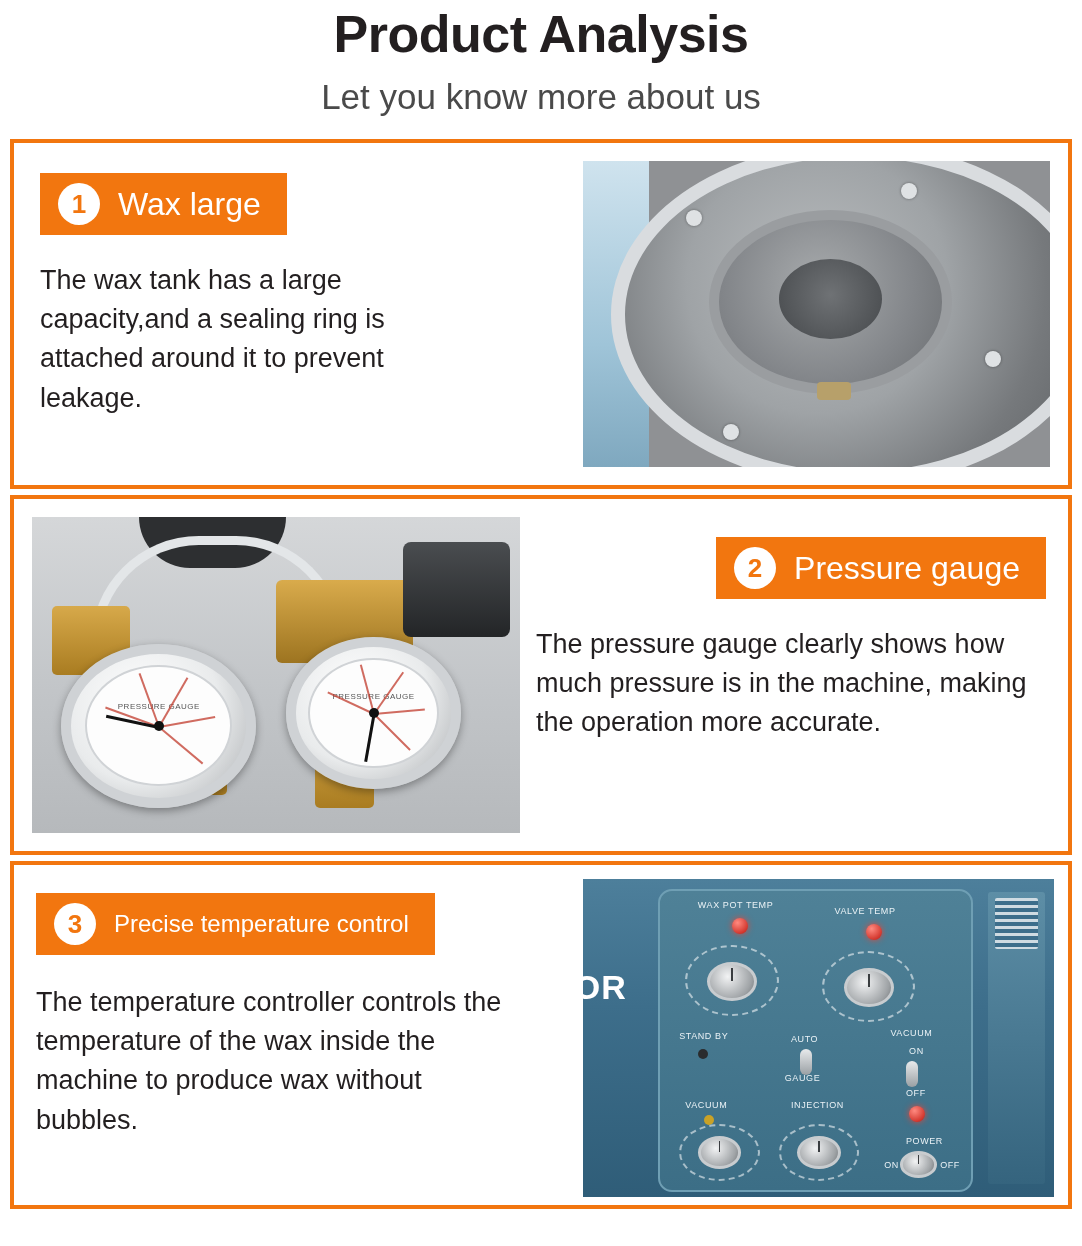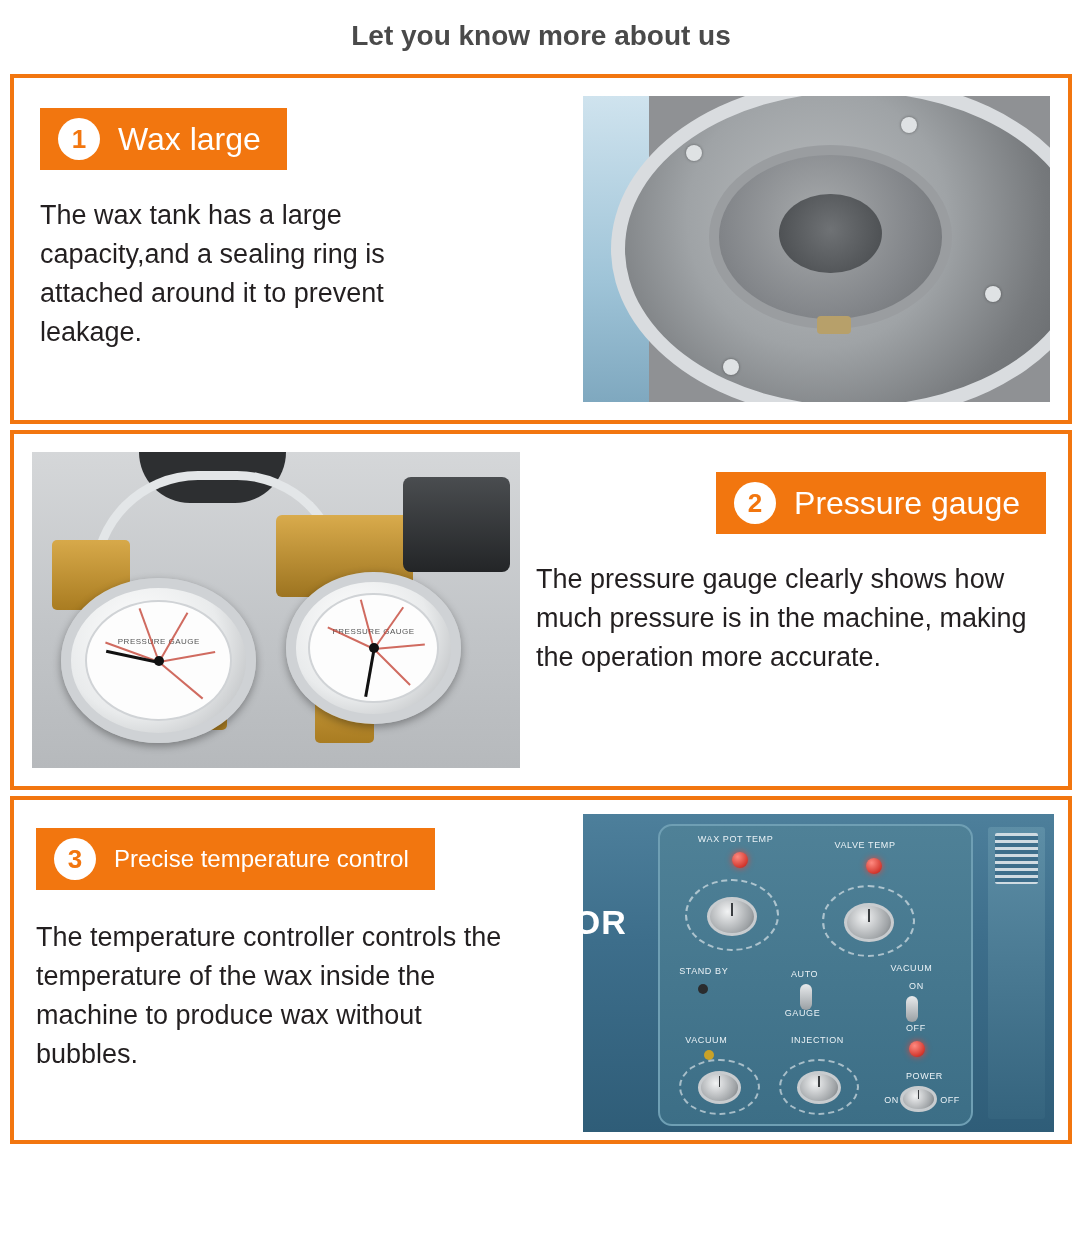--- a/index.html
+++ b/index.html
@@ -28,24 +28,24 @@
   }
   .header-title {
     font-size: 52px;
     font-weight: bold;
     letter-spacing: -0.5px;
     color: #231f20;
     line-height: 1.1;
     margin: 0;
   }
   .header-subtitle {
-    font-size: 28px;
+    font-size: 35px;
     color: #4a4a4a;
     margin-top: 14px;
-    font-weight: bold;
+    font-weight: normal;
   }
 
   
   .panels {
     margin: 22px 10px 0 10px;
     display: flex;
     flex-direction: column;
     gap: 6px;
   }
   .panel {
@@ -373,20 +373,21 @@
     font-weight: bold;
     letter-spacing: 1px;
   }
 </style>
 </head>
 <body>
 
 <div class="page">
 
   <div class="header">
+    <h1 class="header-title">Product Analysis</h1>
     <div class="header-subtitle">Let you know more about us</div>
   </div>
 
   <div class="panels">
 
     <div class="panel panel-1">
       <div class="panel-text">
         <div class="badge-bar">
           <span class="badge-num">1</span>
           <span class="badge-label">Wax large</span>

